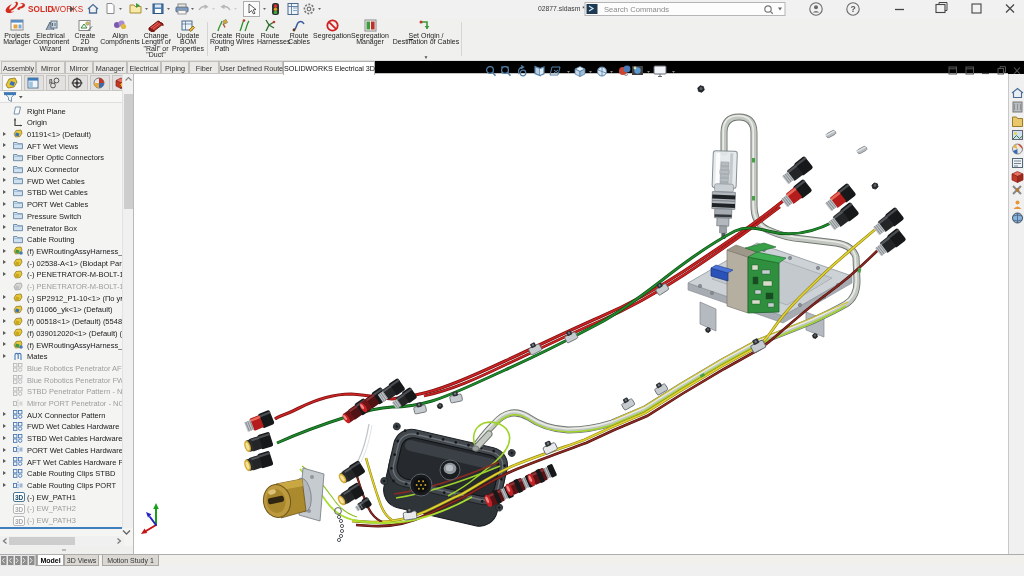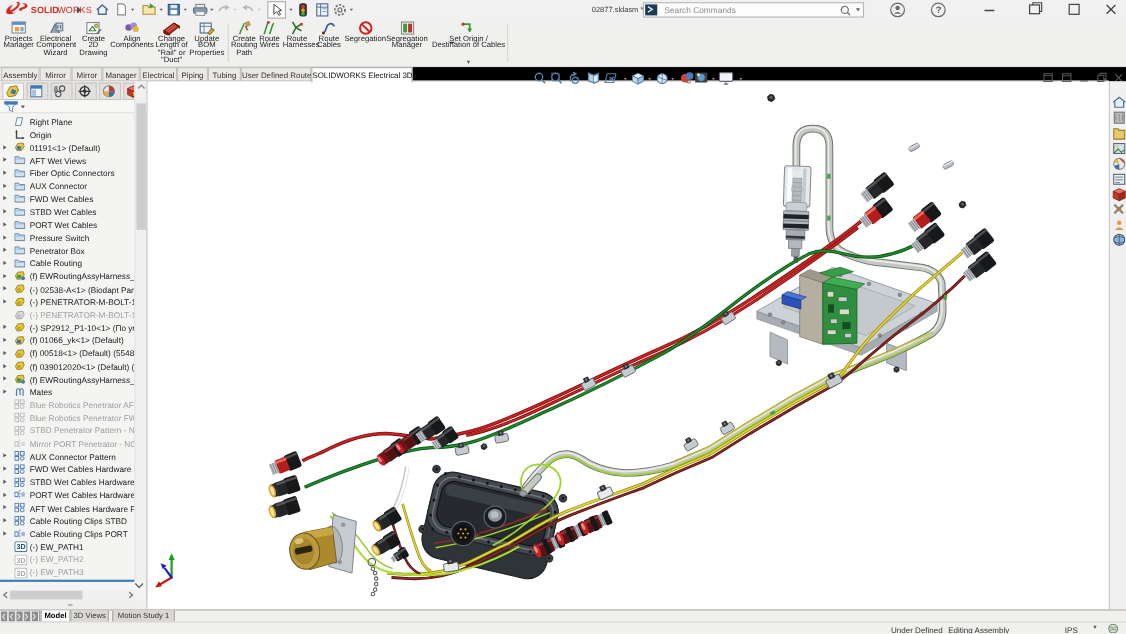--- a/index.html
+++ b/index.html
@@ -250,21 +250,21 @@
   </div>
 
   <div id="tabrow" class="abs">
     <div style="position:absolute;left:0;top:0;width:284px;height:13px;background:#ecebe8"></div>
     <div class="ctab" style="left:1px;width:35px;">Assembly</div>
     <div class="ctab" style="left:36px;width:29px;">Mirror</div>
     <div class="ctab" style="left:65px;width:28px;">Mirror</div>
     <div class="ctab" style="left:93px;width:34px;">Manager</div>
     <div class="ctab" style="left:127px;width:34px;">Electrical</div>
     <div class="ctab" style="left:161px;width:28px;">Piping</div>
-    <div class="ctab" style="left:189px;width:30px;">Tubing</div>
+    <div class="ctab" style="left:189px;width:30px;">Fiber</div>
     <div class="ctab" style="left:219px;width:64px;">User Defined Route</div>
     <div class="ctab active" style="left:283px;width:92px;">SOLIDWORKS Electrical 3D</div>
   </div>
   <div id="tabline" class="abs"></div>
 
   <div id="viewport" class="abs">
     <svg id="modelsvg" width="874" height="480" viewBox="134 74 874 480">
     <rect x="134" y="74" width="874" height="480" fill="#ffffff"></rect>
     <polygon points="704.3,89.9 701.9,92.3 698.6,91.4 697.7,88.1 700.1,85.7 703.4,86.6" fill="#26292c" stroke="#0e1012" stroke-width="0.7"></polygon>
         <circle cx="701" cy="88.5" r="1.5" fill="#595f64"></circle>
@@ -1253,24 +1253,14 @@
         <rect x="14.5" y="0.5" width="6.5" height="10" fill="#8c8c8a"></rect>
         <rect x="21.5" y="0.5" width="6.5" height="10" fill="#8c8c8a"></rect>
         <rect x="28.5" y="0.5" width="6.5" height="10" fill="#8c8c8a"></rect>
         <path d="M4.5,3 l-2,2.5 l2,2.5 M11.5,3 l-2,2.5 l2,2.5 M16,3 l2,2.5 l-2,2.5 M23,3 l2,2.5 l-2,2.5 M30,3 l2,2.5 l-2,2.5"></path>
       </g>
     </svg>
     <div class="mtab active" style="left:37px;width:27px;">Model</div>
     <div class="mtab" style="left:64px;width:35px;">3D Views</div>
     <div class="mtab" style="left:102px;width:57px;">Motion Study 1</div>
   </div>
-  <div id="statusbar" class="abs">
-    <span class="stxt" style="left:810px">Under Defined</span>
-    <span class="stxt" style="left:862px">Editing Assembly</span>
-    <span class="stxt" style="left:968px">IPS</span>
-    <span class="stxt" style="left:993px;font-size:5px;color:#555">▼</span>
-    <svg class="abs" style="left:1007px;top:1px" width="10" height="9">
-      <circle cx="5" cy="4.5" r="4" fill="#cfe2cf" stroke="#6a8a6a"></circle>
-      <path d="M2,3 q3,2 6,0 M2,6 q3,-2 6,0" stroke="#6a8a6a" fill="none" stroke-width="0.7"></path>
-    </svg>
-  </div>
 
 </div>
 
 </body></html>

